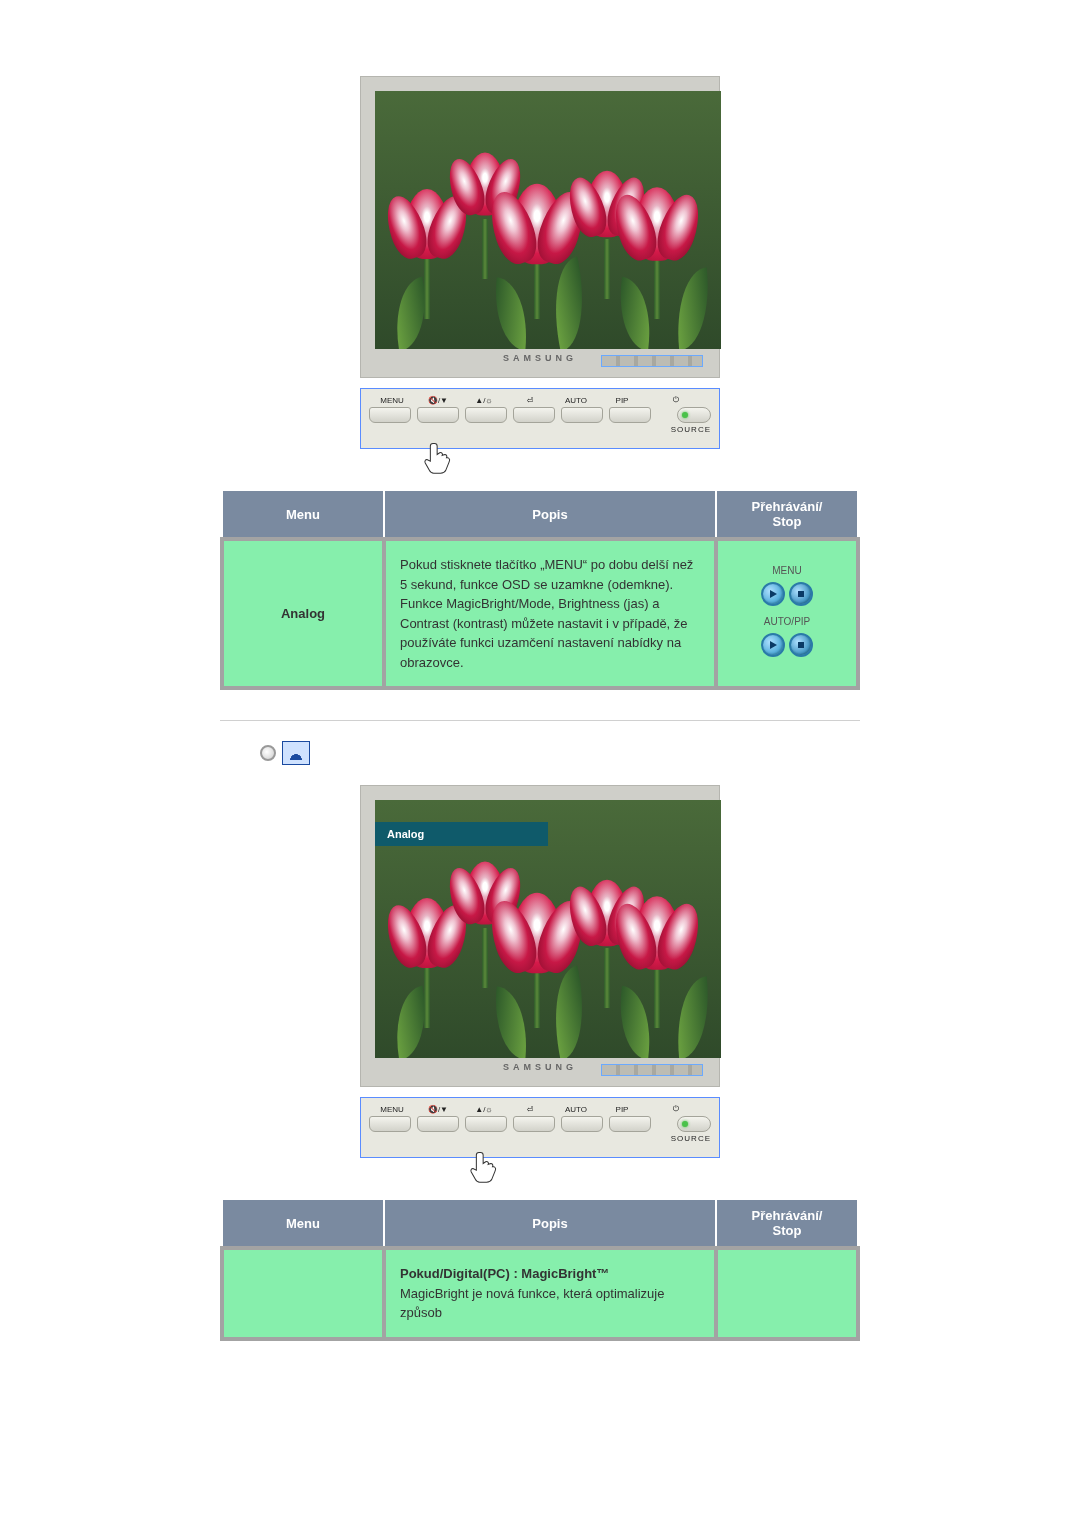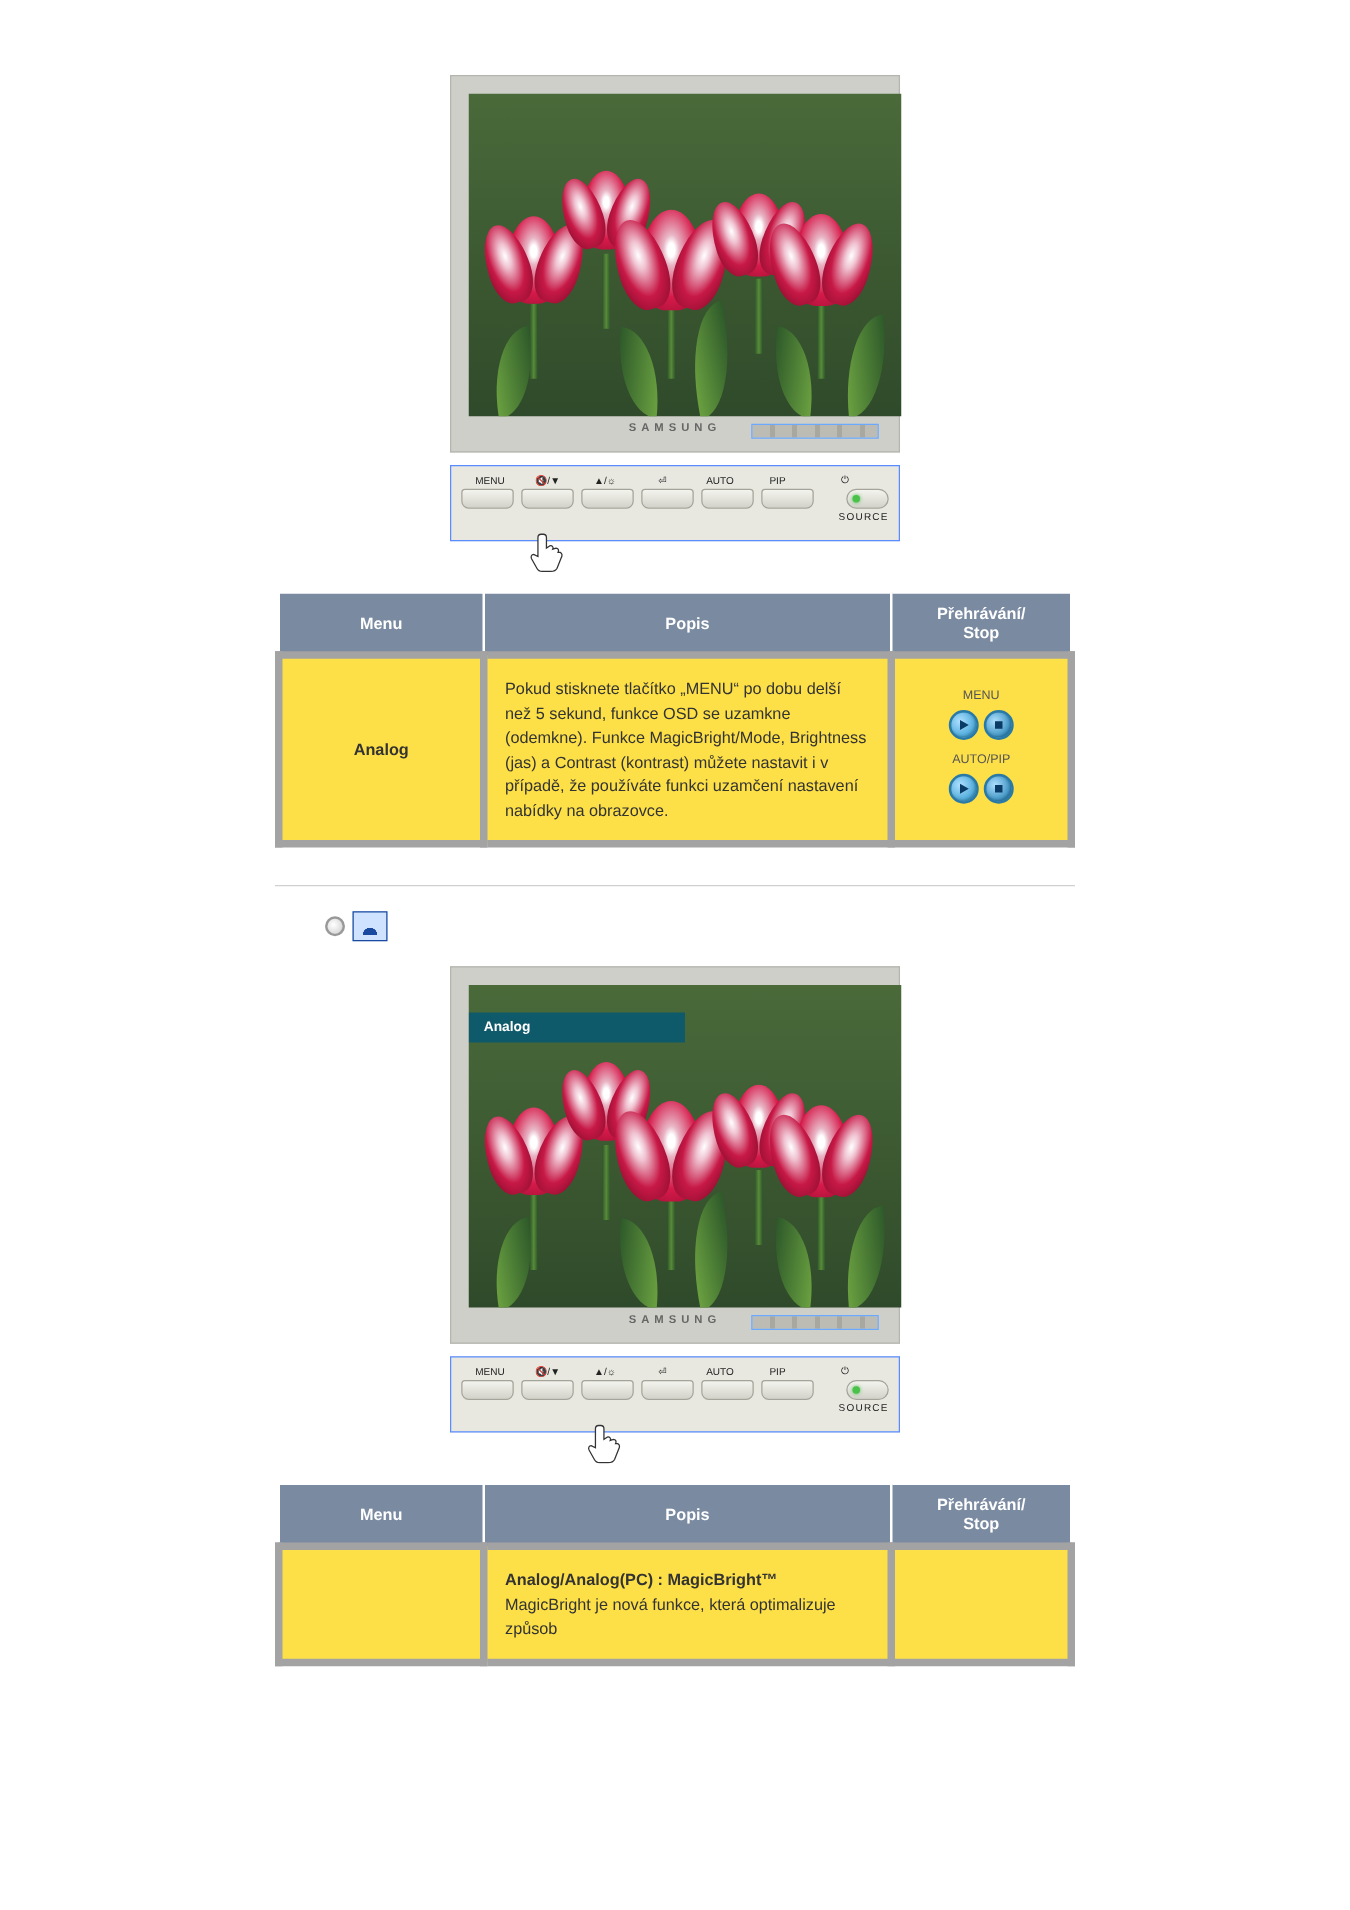--- a/index.html
+++ b/index.html
@@ -5,21 +5,21 @@
   body {
     font-family: Arial, Helvetica, sans-serif;
     font-size: 13px;
     color: #333;
     margin: 0;
     padding: 0;
     background: #fff;
   }
   .page {
     width: 998px;
-    margin: 0 auto;
+    margin: 16px auto;
     padding: 60px 0;
   }
   .center {
     display: flex;
     justify-content: center;
     margin-bottom: 40px;
   }
   .monitor {
     width: 360px;
   }
@@ -195,23 +195,23 @@
   .mtable th {
     background: #7a8aa0;
     color: #fff;
     font-weight: bold;
     font-size: 13px;
     padding: 8px;
     border: 2px solid #fff;
     text-align: center;
   }
   .mtable td {
-    background: #fde047;
+    background: #86efac;
     padding: 14px;
-    border: 6px solid #a3a3a3;
+    border: 4px solid #a3a3a3;
     vertical-align: middle;
     font-size: 13px;
     line-height: 1.5;
   }
   .mtable .col-menu  { width: 130px; text-align: center; font-weight: bold; }
   .mtable .col-play  { width: 110px; text-align: center; }
   .play-group {
     font-size: 10px;
     color: #555;
     text-align: center;
@@ -451,21 +451,21 @@
     <tbody>
         <tr>
       <th class="col-menu">Menu</th>
       <th>Popis</th>
       <th class="col-play" style="white-space:pre-line">Přehrávání/
 Stop</th>
     </tr>
     <tr>
       <td class="col-menu"></td>
       <td>
-        <b>Analog/Analog(PC) : MagicBright™</b><br>
+        <b>Pokud/Digital(PC) : MagicBright™</b><br>
         <span>MagicBright je nová funkce, která optimalizuje způsob</span>
       </td>
       <td class="col-play"></td>
     </tr>
   </tbody>
     </table>
 
 </div>
 
 </body></html>

